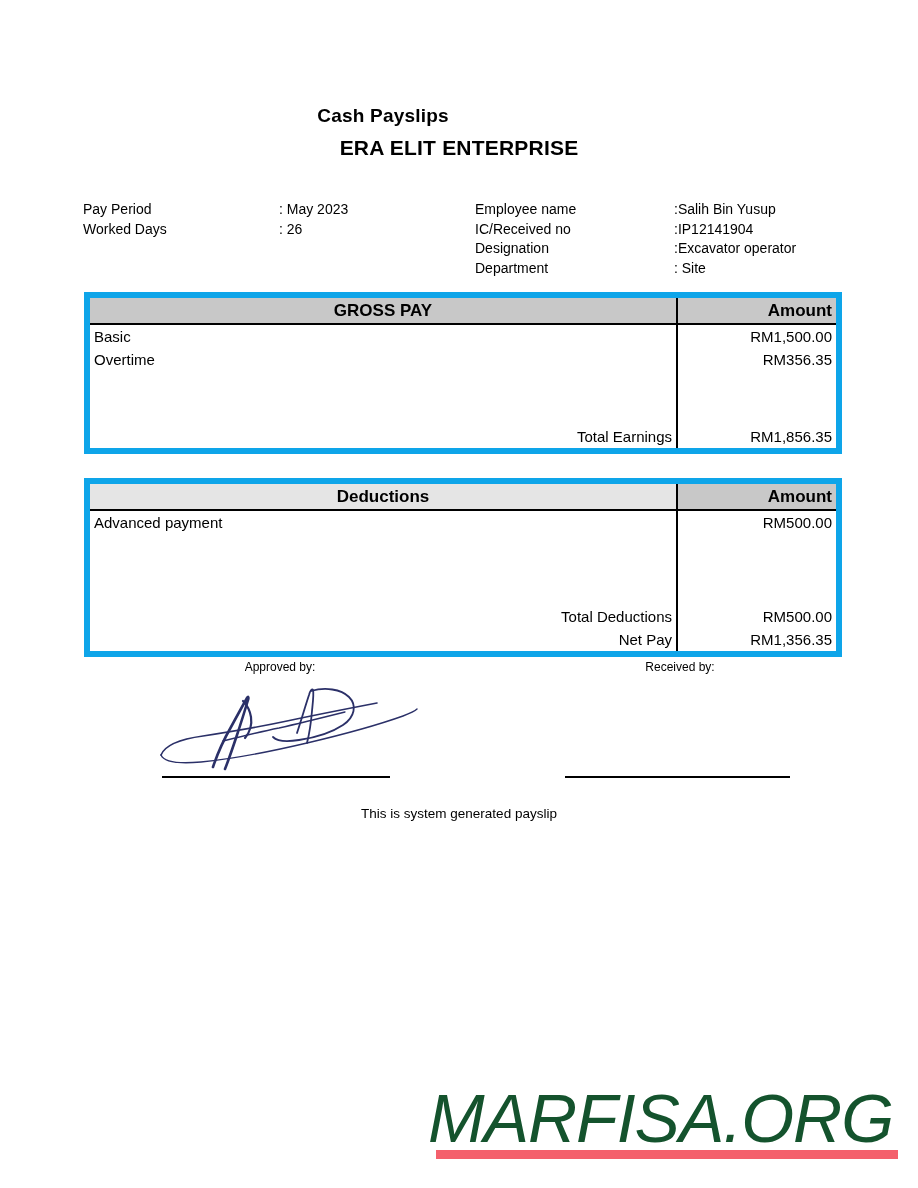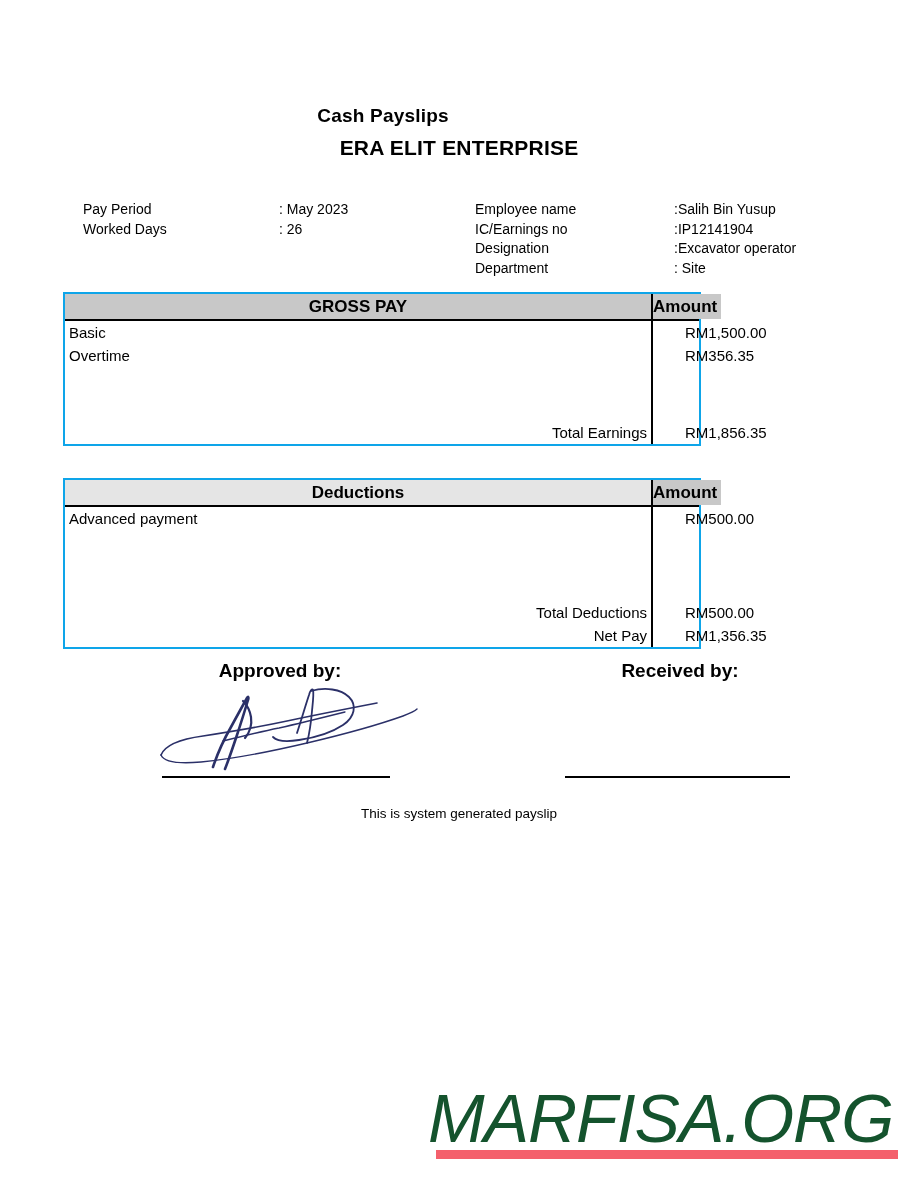--- a/index.html
+++ b/index.html
@@ -54,23 +54,23 @@
     height: 19.5px;
     align-items: flex-start;
   }
   .meta-left .meta-label  { width: 196px; }
   .meta-right .meta-label { width: 199px; }
   .meta-value { flex: 1; }
 
   
   .paytable {
     position: absolute;
-    left: 63px;
-    width: 638px;
-    border: 2px solid #0ea5e9;
+    left: 84px;
+    width: 758px;
+    border: 6px solid #0ea5e9;
     box-sizing: border-box;
     background: #fff;
   }
   #gross-pay-table { top: 292px; }
   #deductions-table { top: 478px; }
 
   .tbl-head {
     display: flex;
     height: 27px;
     border-bottom: 2px solid #000;
@@ -144,22 +144,22 @@
     height: 100%;
   }
   .spacer { flex: 1 1 auto; }
 
   
   .sig-block { position: absolute; }
   #approved-by-block { left: 160px;  top: 660px; width: 240px; }
   #received-by-block { left: 560px;  top: 660px; width: 240px; }
 
   .sig-caption {
-    font-size: 19px;
-    font-weight: bold;
+    font-size: 12px;
+    font-weight: normal;
     text-align: center;
     width: 100%;
   }
   .sig-line {
     position: absolute;
     height: 2px;
     background: #000;
   }
   #approved-sig-line { left: 162px; top: 776px; width: 228px; }
   #received-sig-line { left: 565px; top: 776px; width: 225px; }
@@ -222,21 +222,21 @@
     <span class="meta-value">: 26</span>
   </div>
 </div>
 
 <div class="meta meta-right">
   <div class="meta-row">
     <span class="meta-label">Employee name</span>
     <span class="meta-value">:Salih Bin Yusup</span>
   </div>
   <div class="meta-row">
-    <span class="meta-label">IC/Earnings no</span>
+    <span class="meta-label">IC/Received no</span>
     <span class="meta-value">:IP12141904</span>
   </div>
   <div class="meta-row">
     <span class="meta-label">Designation</span>
     <span class="meta-value">:Excavator operator</span>
   </div>
   <div class="meta-row">
     <span class="meta-label">Department</span>
     <span class="meta-value">: Site</span>
   </div>

